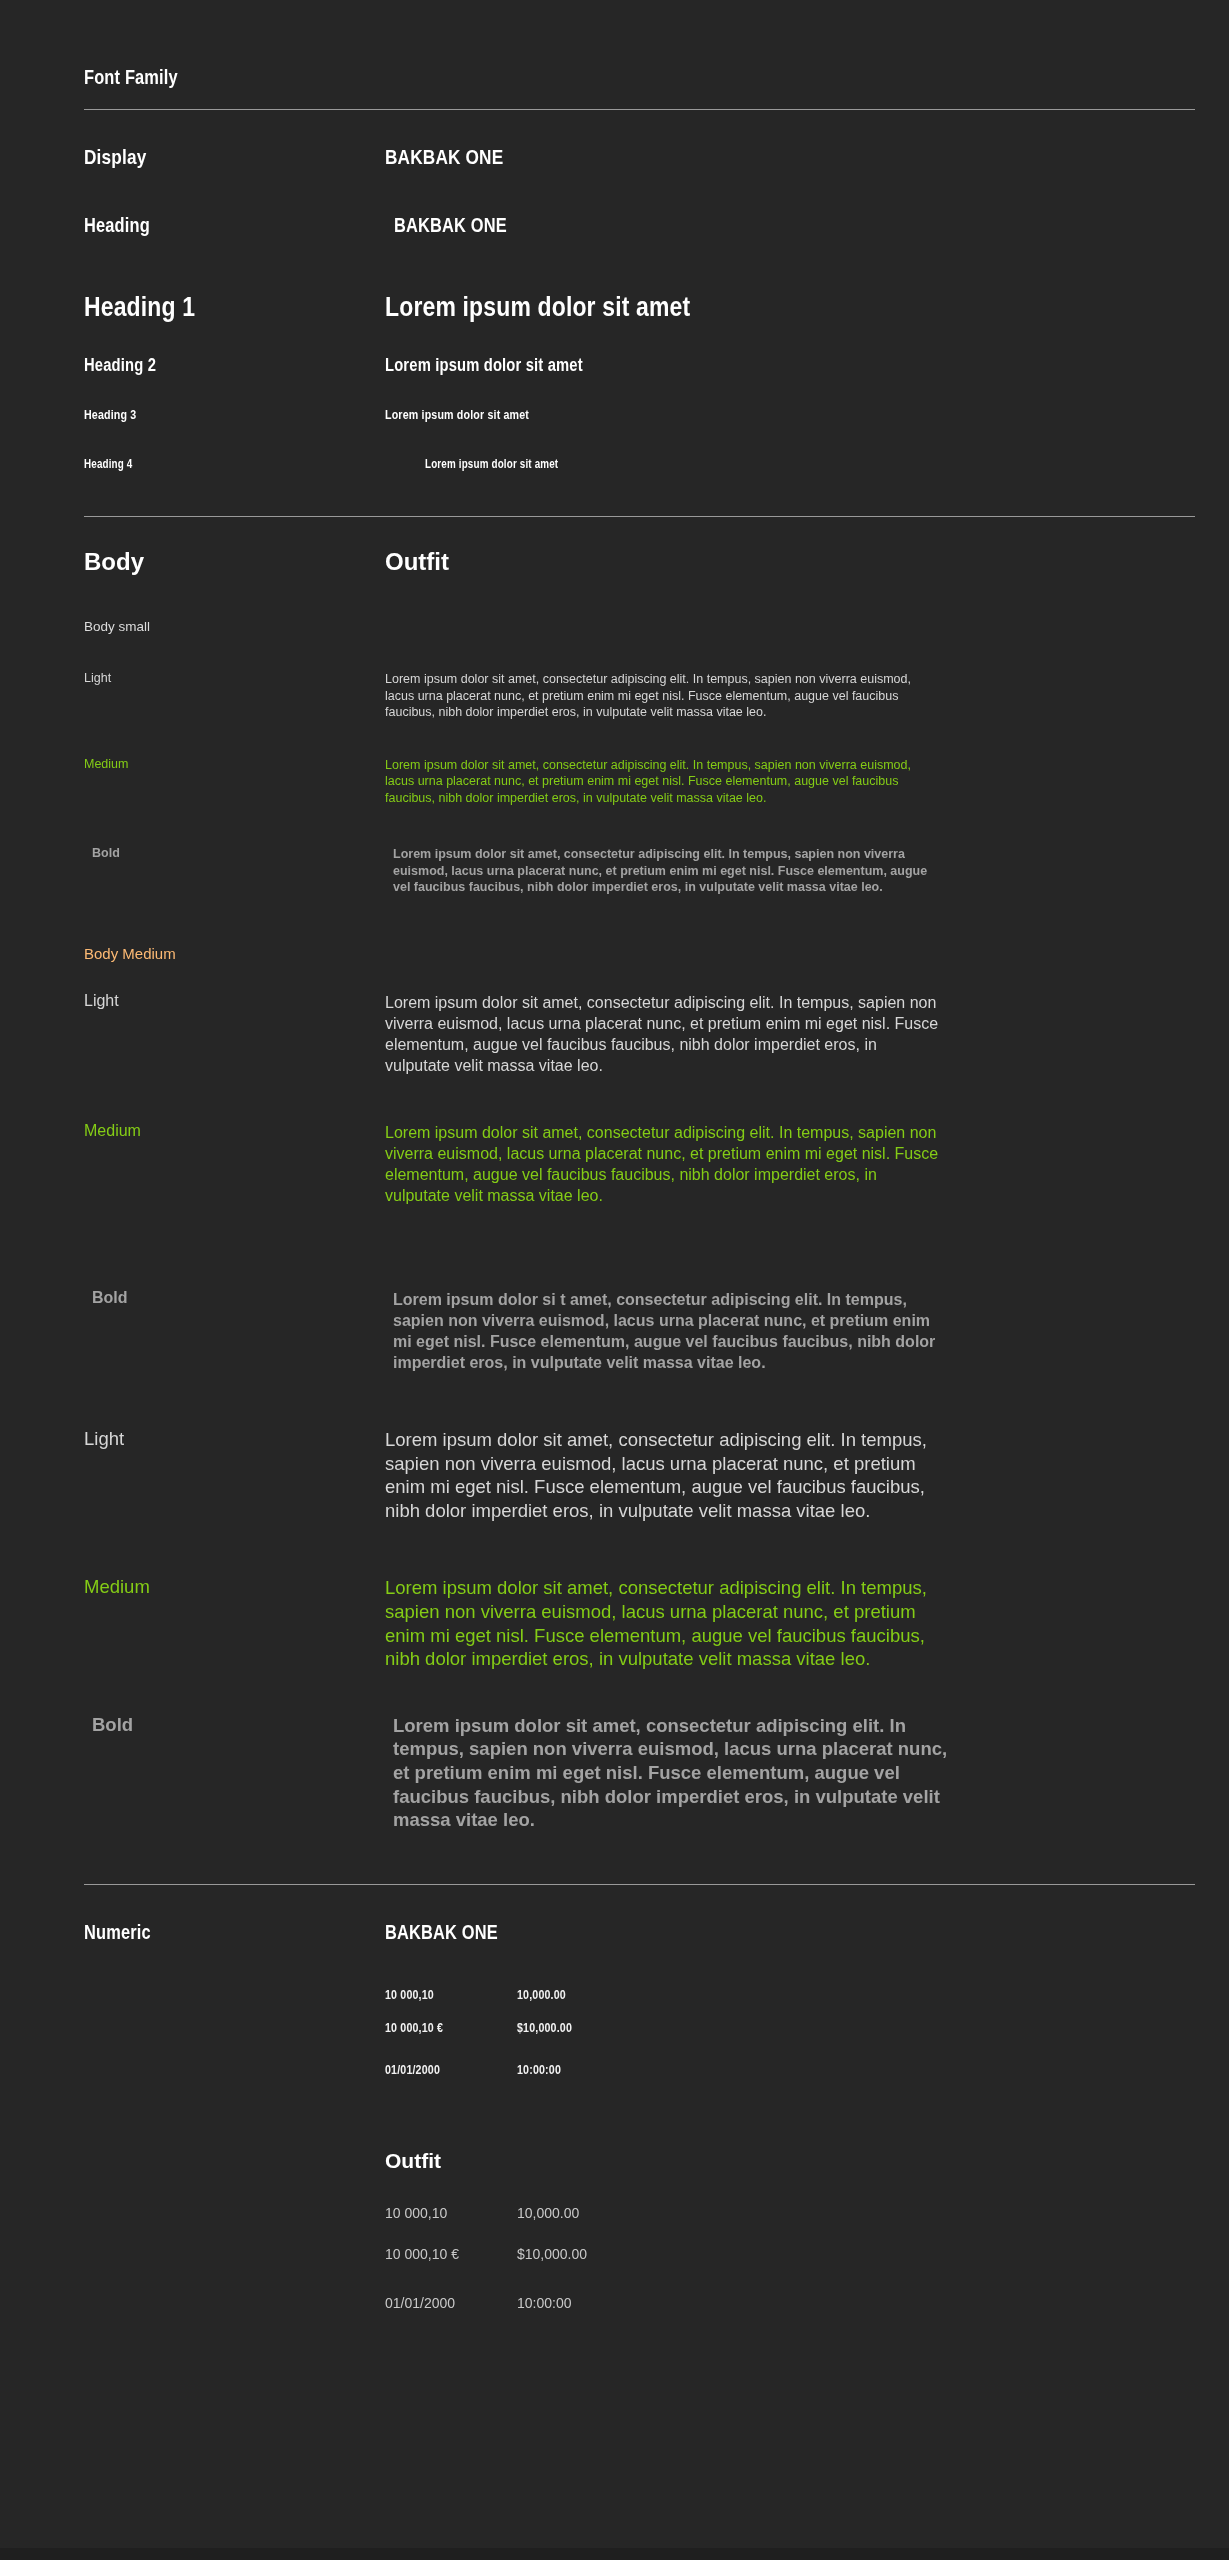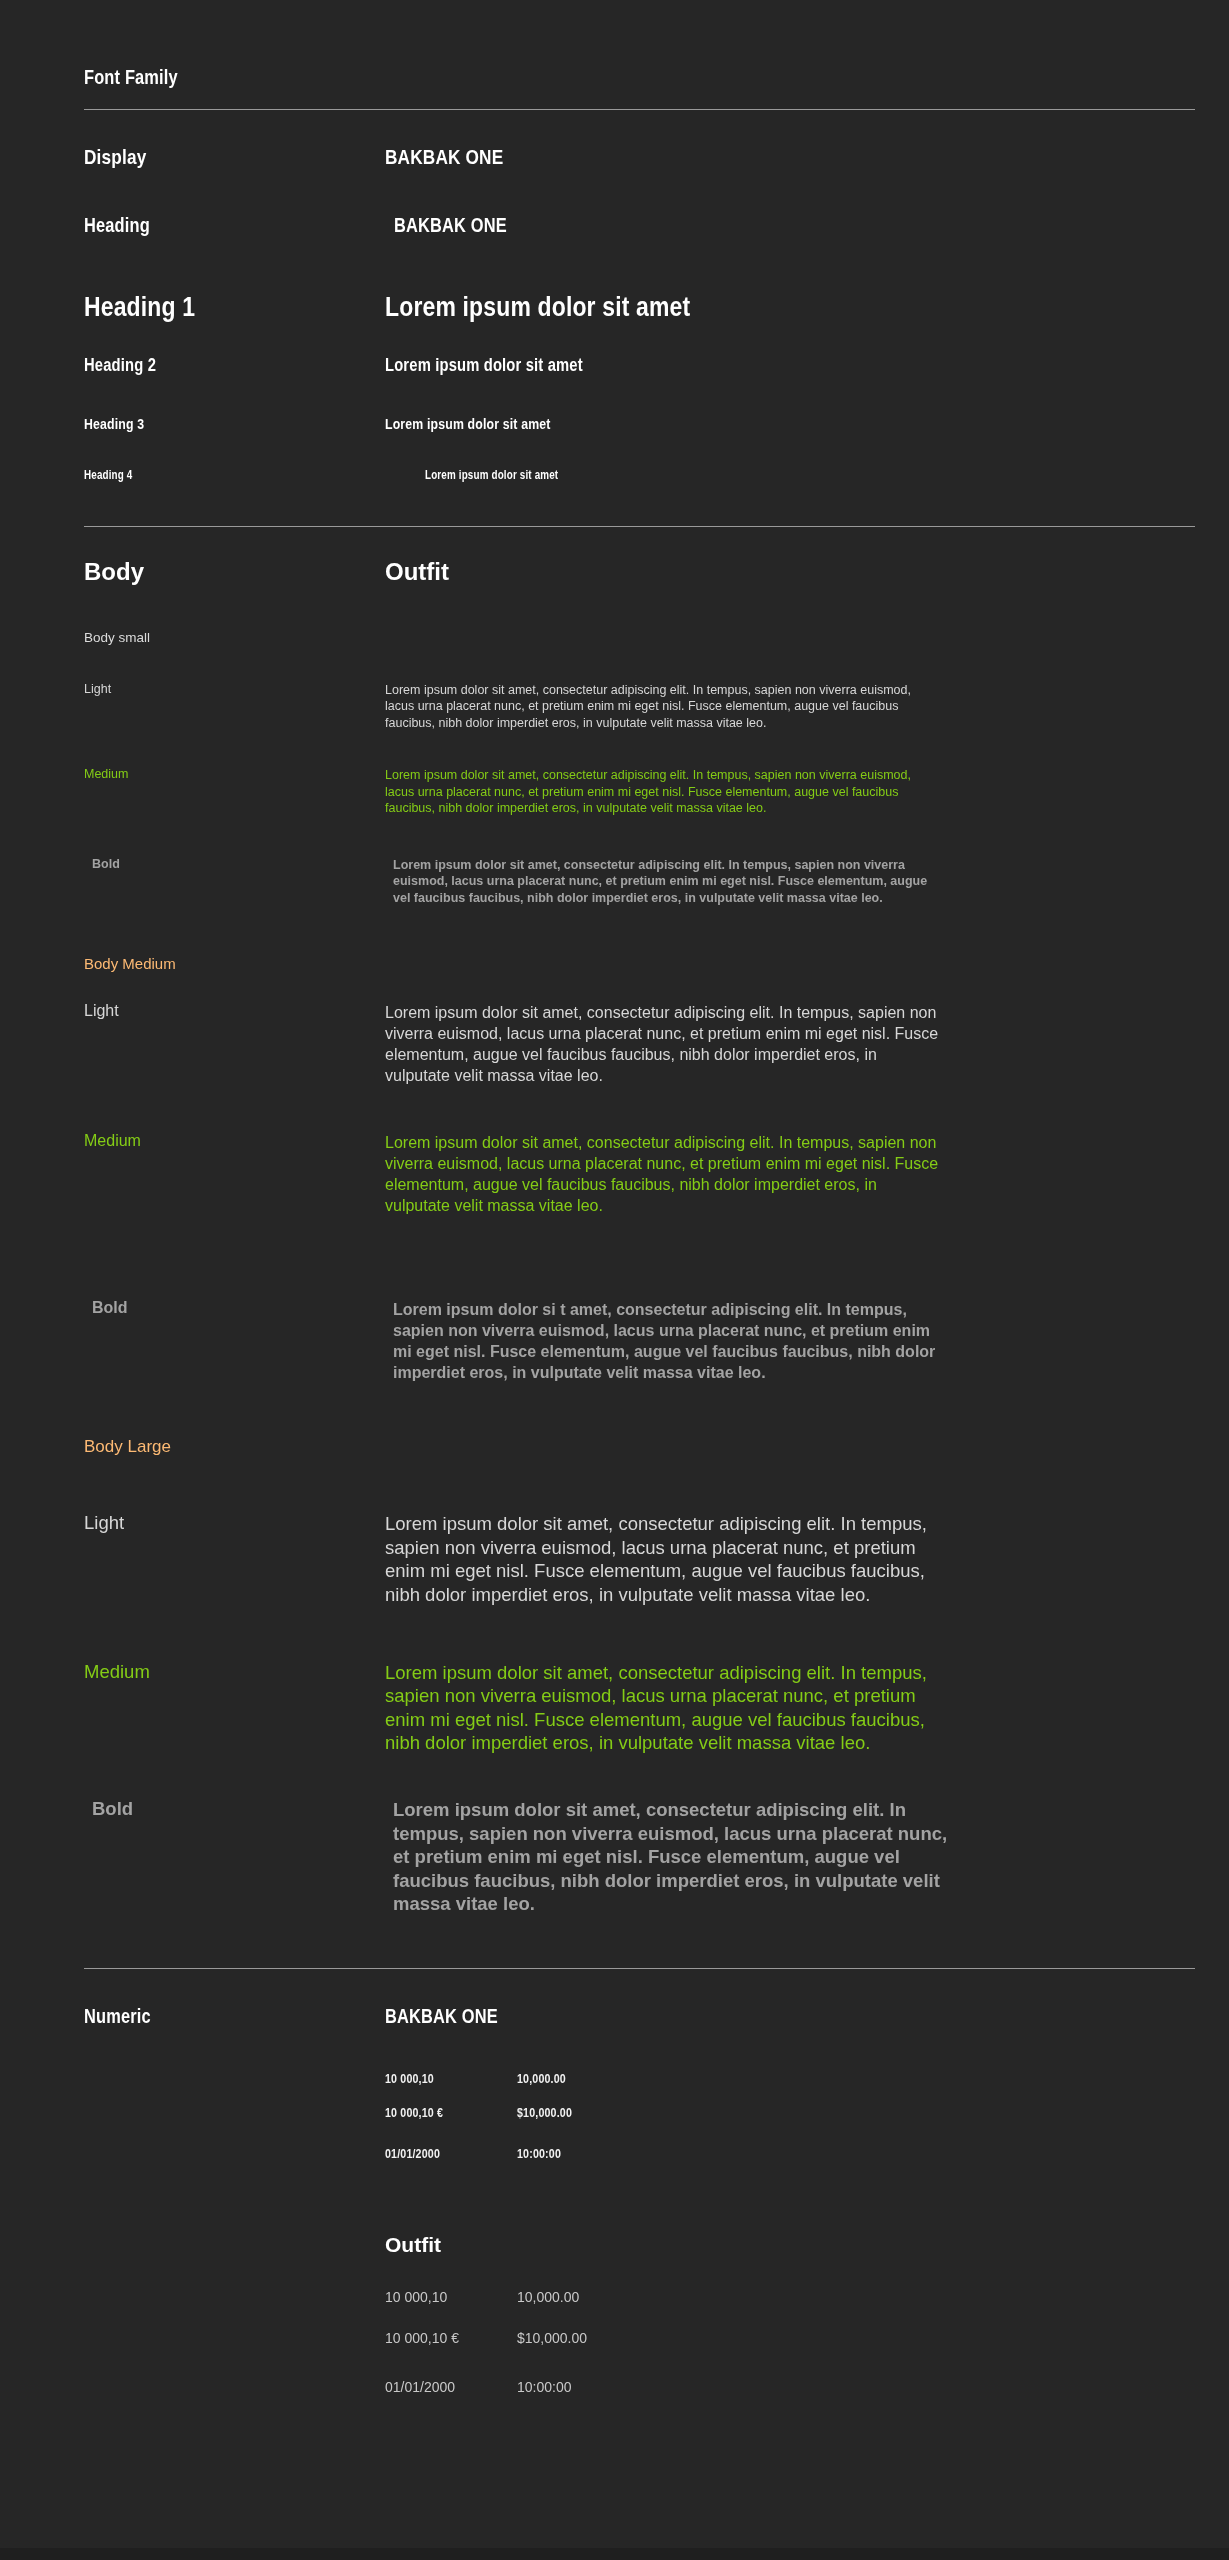--- a/index.html
+++ b/index.html
@@ -18,21 +18,21 @@
   .row{display:grid;grid-template-columns:301px 1fr;align-items:start;}
   .para{width:555px;color:#ececec;}
   
   .ttl{font-size:20px;}
   .d1{margin-top:20px;}
   
   .r-display{margin-top:35px;font-size:21px;line-height:1.1;}
   .r-heading{margin-top:46px;font-size:20px;line-height:1.1;gap:9px;}
   .r-h1{margin-top:56px;font-size:28px;line-height:1.08;}
   .r-h2{margin-top:34px;font-size:18px;line-height:1.1;}
-  .r-h3{margin-top:40px;font-size:15px;line-height:1.1;}
+  .r-h3{margin-top:32px;font-size:13px;line-height:1.1;}
   .r-h4{margin-top:36px;font-size:12px;line-height:1.1;gap:40px;}
   .d2{margin-top:44px;}
   
   .r-bodyhdr{margin-top:32px;font-size:24px;line-height:1.12;font-weight:700;}
   .grp-label{color:#fdba74;}
   .g-small{margin-top:44px;font-size:13.5px;font-weight:300;color:#dcdcdc;}
   .g-medium{margin-top:49px;font-size:15px;font-weight:400;}
   .g-large{margin-top:54px;font-size:17px;font-weight:400;}
   .w-light{font-weight:300;color:#d7d7d7;}
   .w-medium{font-weight:500;color:#84cc16;}
@@ -128,21 +128,20 @@
   </div>
   <div class="row r-m mt-mM">
     <div class="lbl w-medium">Medium</div>
     <div class="para w-medium">Lorem ipsum dolor sit amet, consectetur adipiscing elit. In tempus, sapien non viverra euismod, lacus urna placerat nunc, et pretium enim mi eget nisl. Fusce elementum, augue vel faucibus faucibus, nibh dolor imperdiet eros, in vulputate velit massa vitae leo.</div>
   </div>
   <div class="row r-m mt-mB">
     <div class="lbl w-bold">Bold</div>
     <div class="para w-bold">Lorem ipsum dolor si t amet, consectetur adipiscing elit. In tempus, sapien non viverra euismod, lacus urna placerat nunc, et pretium enim mi eget nisl. Fusce elementum, augue vel faucibus faucibus, nibh dolor imperdiet eros, in vulputate velit massa vitae leo.</div>
   </div>
 
-  <div class="grp-label g-large">Body Large</div>
   <div class="row r-l mt-lL">
     <div class="lbl w-light">Light</div>
     <div class="para w-light">Lorem ipsum dolor sit amet, consectetur adipiscing elit. In tempus, sapien non viverra euismod, lacus urna placerat nunc, et pretium enim mi eget nisl. Fusce elementum, augue vel faucibus faucibus, nibh dolor imperdiet eros, in vulputate velit massa vitae leo.</div>
   </div>
   <div class="row r-l mt-lM">
     <div class="lbl w-medium">Medium</div>
     <div class="para w-medium">Lorem ipsum dolor sit amet, consectetur adipiscing elit. In tempus, sapien non viverra euismod, lacus urna placerat nunc, et pretium enim mi eget nisl. Fusce elementum, augue vel faucibus faucibus, nibh dolor imperdiet eros, in vulputate velit massa vitae leo.</div>
   </div>
   <div class="row r-l mt-lB">
     <div class="lbl w-bold">Bold</div>

